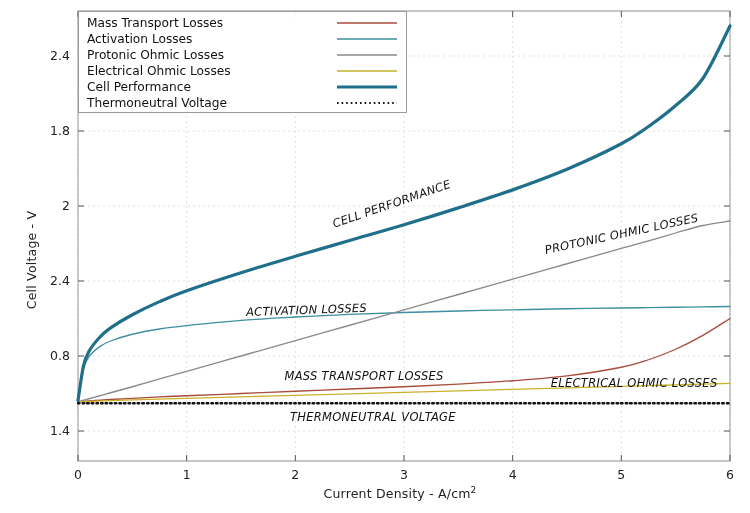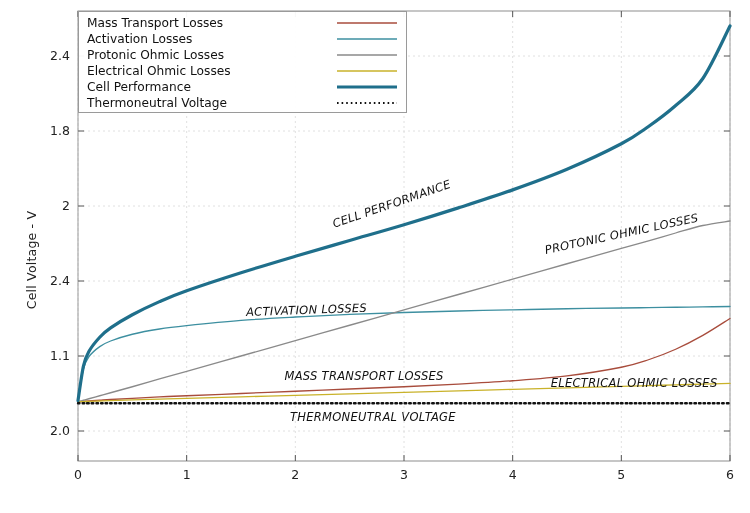--- a/index.html
+++ b/index.html
@@ -159,24 +159,25 @@
         <path d="M 78.00 400.63 C 78.91 395.38, 81.62 376.44, 83.43 369.13 C 85.24 361.81, 86.15 360.50, 88.87 356.75 C 91.58 353.00, 96.11 349.25, 99.73 346.63 C 103.36 344.00, 105.17 343.06, 110.60 341.00 C 116.03 338.94, 124.18 336.25, 132.33 334.25 C 140.48 332.25, 150.44 330.44, 159.50 329.00 C 168.56 327.56, 173.08 327.06, 186.67 325.63 C 200.25 324.19, 222.89 321.81, 241.00 320.38 C 259.11 318.94, 277.22 318.00, 295.33 317.00 C 313.44 316.00, 331.56 315.13, 349.67 314.38 C 367.78 313.63, 385.89 313.06, 404.00 312.50 C 422.11 311.94, 440.22 311.44, 458.33 311.00 C 476.44 310.56, 494.56 310.25, 512.67 309.88 C 530.78 309.50, 548.89 309.06, 567.00 308.75 C 585.11 308.44, 607.75 308.19, 621.33 308.00 C 634.92 307.81, 639.44 307.75, 648.50 307.63 C 657.56 307.50, 666.61 307.38, 675.67 307.25 C 684.72 307.13, 693.78 307.00, 702.83 306.88 C 711.89 306.75, 725.47 306.56, 730.00 306.50" fill="none" stroke="#3d8fa0" stroke-width="1.3" stroke-linecap="round"></path>
         <path d="M 78.00 401.75 C 78.91 401.50, 81.62 400.75, 83.43 400.25 C 85.24 399.75, 86.15 399.50, 88.87 398.75 C 91.58 398.00, 96.11 396.75, 99.73 395.75 C 103.36 394.75, 105.17 394.25, 110.60 392.75 C 116.03 391.25, 124.18 389.06, 132.33 386.75 C 140.48 384.44, 150.44 381.44, 159.50 378.88 C 168.56 376.31, 173.08 375.19, 186.67 371.38 C 200.25 367.56, 222.89 361.13, 241.00 356.00 C 259.11 350.88, 277.22 345.75, 295.33 340.63 C 313.44 335.50, 331.56 330.38, 349.67 325.25 C 367.78 320.13, 385.89 315.00, 404.00 309.88 C 422.11 304.75, 440.22 299.63, 458.33 294.50 C 476.44 289.38, 494.56 284.25, 512.67 279.13 C 530.78 274.00, 548.89 268.88, 567.00 263.75 C 585.11 258.63, 607.75 252.19, 621.33 248.38 C 634.92 244.56, 639.44 243.44, 648.50 240.88 C 657.56 238.31, 666.61 235.56, 675.67 233.00 C 684.72 230.44, 693.78 227.50, 702.83 225.50 C 711.89 223.50, 725.47 221.75, 730.00 221.00" fill="none" stroke="#8a8a8a" stroke-width="1.3" stroke-linecap="round"></path>
         <path d="M 78.00 401.75 C 78.91 401.72, 81.62 401.63, 83.43 401.56 C 85.24 401.50, 86.15 401.47, 88.87 401.38 C 91.58 401.28, 96.11 401.13, 99.73 401.00 C 103.36 400.88, 105.17 400.81, 110.60 400.63 C 116.03 400.44, 124.18 400.13, 132.33 399.88 C 140.48 399.63, 150.44 399.38, 159.50 399.13 C 168.56 398.88, 173.08 398.75, 186.67 398.38 C 200.25 398.00, 222.89 397.38, 241.00 396.88 C 259.11 396.38, 277.22 395.88, 295.33 395.38 C 313.44 394.88, 331.56 394.38, 349.67 393.88 C 367.78 393.38, 385.89 392.88, 404.00 392.38 C 422.11 391.88, 440.22 391.38, 458.33 390.88 C 476.44 390.38, 494.56 389.88, 512.67 389.38 C 530.78 388.88, 548.89 388.38, 567.00 387.88 C 585.11 387.38, 607.75 386.75, 621.33 386.38 C 634.92 386.00, 639.44 385.88, 648.50 385.63 C 657.56 385.38, 666.61 385.13, 675.67 384.88 C 684.72 384.63, 693.78 384.38, 702.83 384.13 C 711.89 383.88, 725.47 383.50, 730.00 383.38" fill="none" stroke="#c9b22a" stroke-width="1.3" stroke-linecap="round"></path>
         <path d="M 78.00 400.63 C 78.91 394.88, 81.62 374.31, 83.43 366.13 C 85.24 357.94, 86.15 356.31, 88.87 351.50 C 91.58 346.69, 96.11 341.19, 99.73 337.25 C 103.36 333.31, 105.17 331.63, 110.60 327.88 C 116.03 324.13, 124.18 319.13, 132.33 314.75 C 140.48 310.38, 150.44 305.63, 159.50 301.63 C 168.56 297.63, 173.08 295.56, 186.67 290.75 C 200.25 285.94, 222.89 278.50, 241.00 272.75 C 259.11 267.00, 277.22 261.63, 295.33 256.25 C 313.44 250.88, 331.56 245.75, 349.67 240.50 C 367.78 235.25, 385.89 230.19, 404.00 224.75 C 422.11 219.31, 440.22 213.69, 458.33 207.87 C 476.44 202.06, 494.56 196.31, 512.67 189.87 C 530.78 183.44, 548.89 176.94, 567.00 169.25 C 585.11 161.56, 607.75 150.88, 621.33 143.75 C 634.92 136.62, 639.44 132.87, 648.50 126.50 C 657.56 120.12, 666.61 113.50, 675.67 105.50 C 684.72 97.50, 693.78 91.75, 702.83 78.50 C 711.89 65.25, 725.47 34.75, 730.00 26.00" fill="none" stroke="#1f6f8b" stroke-width="3.2" stroke-linecap="round"></path>
         <path d="M 78.00 403.25 C 78.91 403.25, 81.62 403.25, 83.43 403.25 C 85.24 403.25, 86.15 403.25, 88.87 403.25 C 91.58 403.25, 96.11 403.25, 99.73 403.25 C 103.36 403.25, 105.17 403.25, 110.60 403.25 C 116.03 403.25, 124.18 403.25, 132.33 403.25 C 140.48 403.25, 150.44 403.25, 159.50 403.25 C 168.56 403.25, 173.08 403.25, 186.67 403.25 C 200.25 403.25, 222.89 403.25, 241.00 403.25 C 259.11 403.25, 277.22 403.25, 295.33 403.25 C 313.44 403.25, 331.56 403.25, 349.67 403.25 C 367.78 403.25, 385.89 403.25, 404.00 403.25 C 422.11 403.25, 440.22 403.25, 458.33 403.25 C 476.44 403.25, 494.56 403.25, 512.67 403.25 C 530.78 403.25, 548.89 403.25, 567.00 403.25 C 585.11 403.25, 607.75 403.25, 621.33 403.25 C 634.92 403.25, 639.44 403.25, 648.50 403.25 C 657.56 403.25, 666.61 403.25, 675.67 403.25 C 684.72 403.25, 693.78 403.25, 702.83 403.25 C 711.89 403.25, 725.47 403.25, 730.00 403.25" fill="none" stroke="#111111" stroke-width="2.4" stroke-dasharray="1.6,3" stroke-linecap="round"></path>
       </g>
   </svg>
 
   <div class="axis-title" id="ylabel">Cell Voltage - V</div>
 
+  <div class="axis-title" id="xlabel"><span>Current Density - A/cm</span><span class="sup">2</span></div>
 
   <div id="tick-labels">
-      <div class="tick-label ytick" style="left: 30px; top: 423px;">2.0</div>
-      <div class="tick-label ytick" style="left: 30px; top: 348px;">1.1</div>
+      <div class="tick-label ytick" style="left: 30px; top: 423px;">1.4</div>
+      <div class="tick-label ytick" style="left: 30px; top: 348px;">0.8</div>
       <div class="tick-label ytick" style="left: 30px; top: 273px;">2.4</div>
       <div class="tick-label ytick" style="left: 30px; top: 198px;">2</div>
       <div class="tick-label ytick" style="left: 30px; top: 123px;">1.8</div>
       <div class="tick-label ytick" style="left: 30px; top: 48px;">2.4</div>
       <div class="tick-label xtick" style="left: 58px; top: 467px;">0</div>
       <div class="tick-label xtick" style="left: 166.667px; top: 467px;">1</div>
       <div class="tick-label xtick" style="left: 275.333px; top: 467px;">2</div>
       <div class="tick-label xtick" style="left: 384px; top: 467px;">3</div>
       <div class="tick-label xtick" style="left: 492.667px; top: 467px;">4</div>
       <div class="tick-label xtick" style="left: 601.333px; top: 467px;">5</div>

